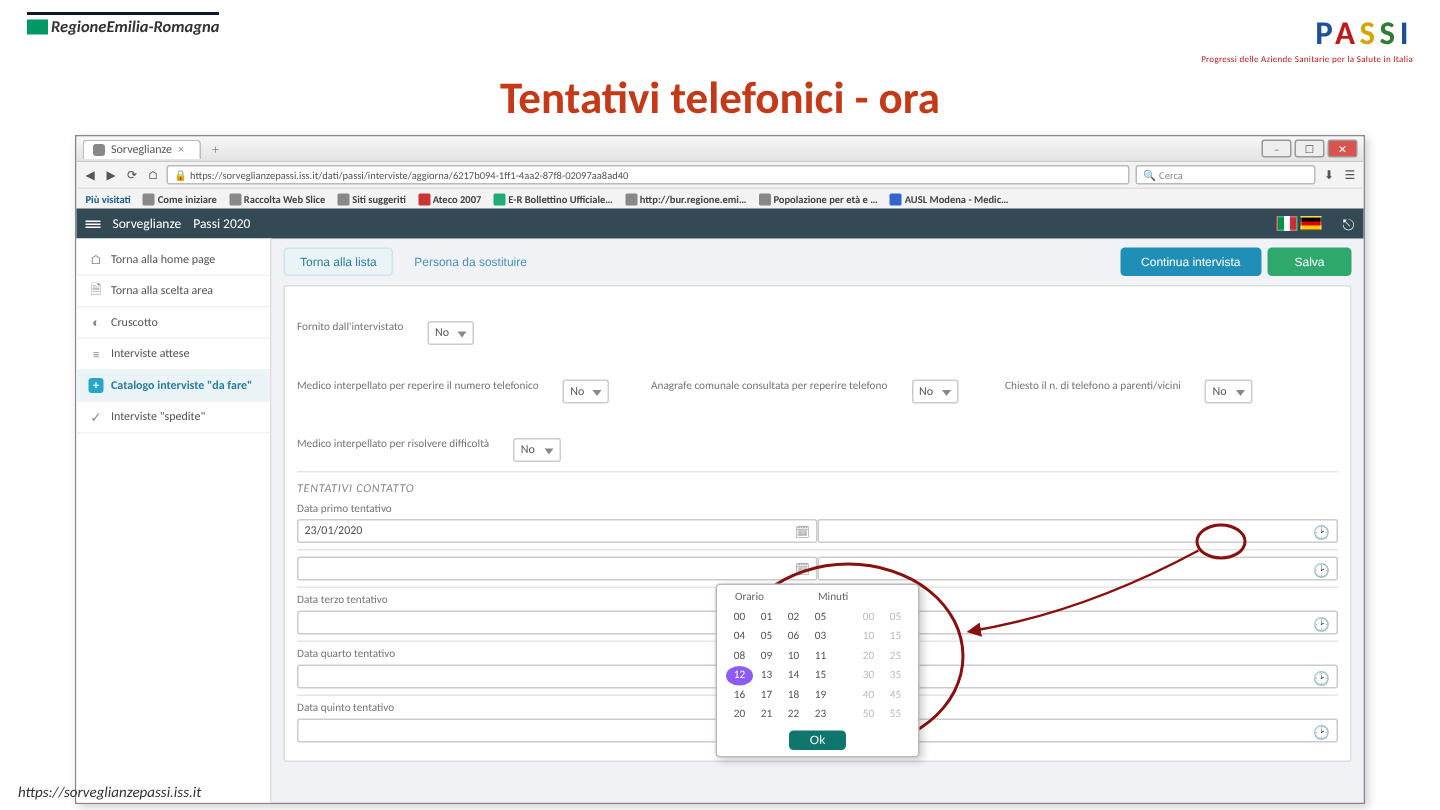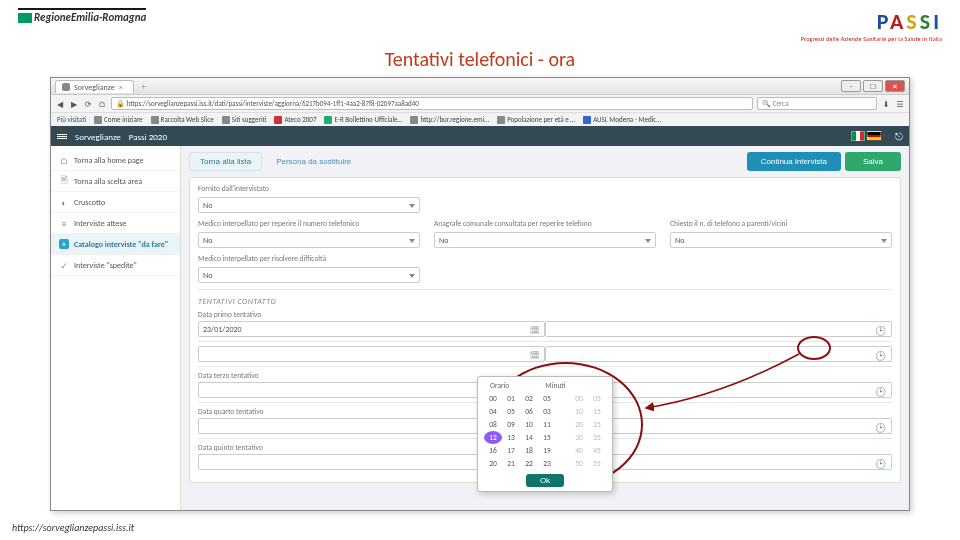--- a/index.html
+++ b/index.html
@@ -7,38 +7,38 @@
 
   
   .slide-header { display: flex; justify-content: space-between; align-items: flex-start; padding: 8px 18px 0 18px; }
   .region-logo { font-size: 11px; font-style: italic; font-weight: bold; color: #333; border-top:2px solid #0f172a; padding:1px 0; }
   .region-flag { display:inline-block; width:14px; height:10px; background:#009966; vertical-align:middle; margin-right:2px;}
   .passi-logo { text-align: right; }
   .passi-txt { font-size: 22px; font-weight: bold; letter-spacing: 3px;}
   .passi-txt .p1{color:#1e4f9e;} .passi-txt .p2{color:#c01818;} .passi-txt .p3{color:#d4a400;} .passi-txt .p4{color:#2e7d32;} .passi-txt .p5{color:#1e4f9e;}
   .passi-sub { font-size:6px; color:#c01818; letter-spacing:0.2px;}
 
-  .slide-title { text-align: center; font-size: 20px; color: #c43a18; font-weight: 400; margin-top: 4px; margin-bottom: 6px; }
+  .slide-title { text-align: center; font-size: 30px; color: #c43a18; font-weight: 700; margin-top: 4px; margin-bottom: 6px; }
 
   
   .browser-window { margin: 0 50px; border: 1px solid #888; background:#efefef; font-size: 8px; box-shadow: 2px 2px 6px rgba(0,0,0,.2); position: relative; }
   .titlebar { height: 16px; background: linear-gradient(#f7f7f7,#e3e3e3); display:flex; align-items:center; padding:0 4px; font-size:8px; color:#555;}
   .tab { background:#fff; border:1px solid #bbb; border-bottom:none; padding:1px 10px 1px 6px; border-radius:3px 3px 0 0; display:flex; align-items:center; gap:4px;}
   .tab-favicon{width:8px;height:8px;background:#888;border-radius:2px;}
   .tab-x{color:#888;font-size:8px;}
   .win-buttons{margin-left:auto; display:flex; gap:2px;}
   .win-btn{width:20px;height:12px;border:1px solid #999;border-radius:2px;display:flex;align-items:center;justify-content:center;font-size:7px;}
   .win-min{background:#eee;} .win-max{background:#eee;} .win-close{background:#d9534f;color:#fff;}
 
   .toolbar { height: 18px; background:#f3f3f3; border-top:1px solid #ccc; display:flex; align-items:center; gap:4px; padding:0 4px;}
   .tb-icon{width:10px;height:10px;color:#555;display:flex;align-items:center;justify-content:center;}
   .urlbar{flex:1; background:#fff;border:1px solid #bbb;border-radius:2px;padding:1px 4px;font-size:7px;color:#555;display:flex;align-items:center;gap:2px;}
   .lock{color:#2e7d32;}
   .searchbar{width:120px;background:#fff;border:1px solid #bbb;border-radius:2px;padding:1px 4px;font-size:7px;color:#888;}
-  .bookmarks{height:14px;background:#f3f3f3;border-top:1px solid #ddd;display:flex;align-items:center;gap:8px;padding:0 6px;font-size:7px;color:#444;}
+  .bookmarks{height:14px;background:#f3f3f3;border-top:1px solid #ddd;display:flex;align-items:center;gap:8px;padding:0 6px;font-size:7px;color:#444;font-weight:bold;}
   .bm{display:flex;align-items:center;gap:2px;} .bm-ico{width:8px;height:8px;background:#888;border-radius:1px;}
 
   
   .app{background:#f0f2f5;}
   .app-topbar{height:20px;background:#334a55;color:#fff;display:flex;align-items:center;padding:0 6px;gap:8px;font-size:9px;}
   .hamburger{display:flex;flex-direction:column;gap:1px;} .hamburger span{width:10px;height:1px;background:#fff;}
   .flags{margin-left:auto;display:flex;gap:2px;}
   .flag{width:14px;height:10px;border:1px solid rgba(255,255,255,.3);}
   .flag-it{background:linear-gradient(to right,#009246 33%,#fff 33%,#fff 66%,#ce2b37 66%);}
   .flag-de{background:linear-gradient(#000 33%,#dd0000 33%,#dd0000 66%,#ffce00 66%);}
@@ -54,21 +54,21 @@
   .main{flex:1;padding:6px 8px 27px 8px;position:relative;}
   .action-row{display:flex;gap:4px;margin-bottom:6px;}
   .btn{padding:4px 10px;border-radius:3px;font-size:8px;border:1px solid #bbb;background:#fff;color:#555;}
   .btn-link{background:transparent;border:none;color:#4a90b8;}
   .spacer{flex:1;}
   .btn-primary{background:#1f8fb7;color:#fff;border:none;padding:4px 14px;}
   .btn-success{background:#2fa86e;color:#fff;border:none;padding:4px 18px;}
 
   .form-panel{background:#fff;border:1px solid #ddd;border-radius:2px;padding:6px 8px 8px 8px;font-size:8px;color:#666;}
   .form-row{display:flex;gap:14px;margin-bottom:6px;}
-  .form-group{flex:1;display:flex;flex-direction:column;gap:4px;}
+  .form-group{flex:1;display:flex;flex-direction:row;gap:16px;margin-top:17px;}
   .form-label{font-size:7.5px;color:#777;}
   .form-select,.form-input{border:1px solid #ccc;border-radius:2px;padding:2px 16px 2px 4px;background:#fff;font-size:8px;color:#555;position:relative;height:16px;display:flex;align-items:center;}
   .form-select::after{content:"";position:absolute;right:4px;top:6px;border-left:3px solid transparent;border-right:3px solid transparent;border-top:4px solid #888;}
 
   .section-title{font-size:8px;color:#888;letter-spacing:.5px;margin:6px 0 4px 0;font-style:italic;}
   .divider{height:1px;background:#e6e6e6;margin:4px 0;}
 
   .attempt-row{display:flex;align-items:flex-end;margin-bottom:4px;}
   .attempt-col{flex:1;display:flex;flex-direction:column;gap:2px;}
   .input-cal{position:relative;}

